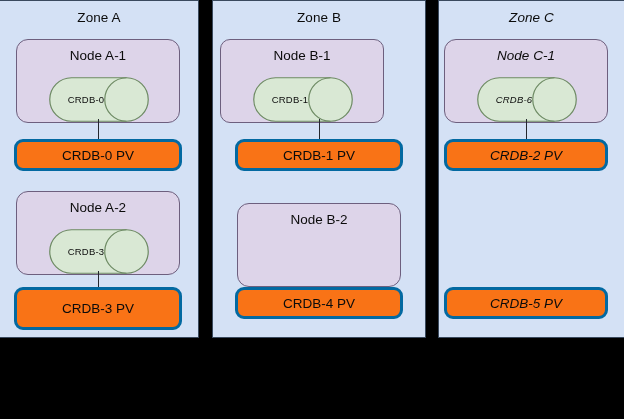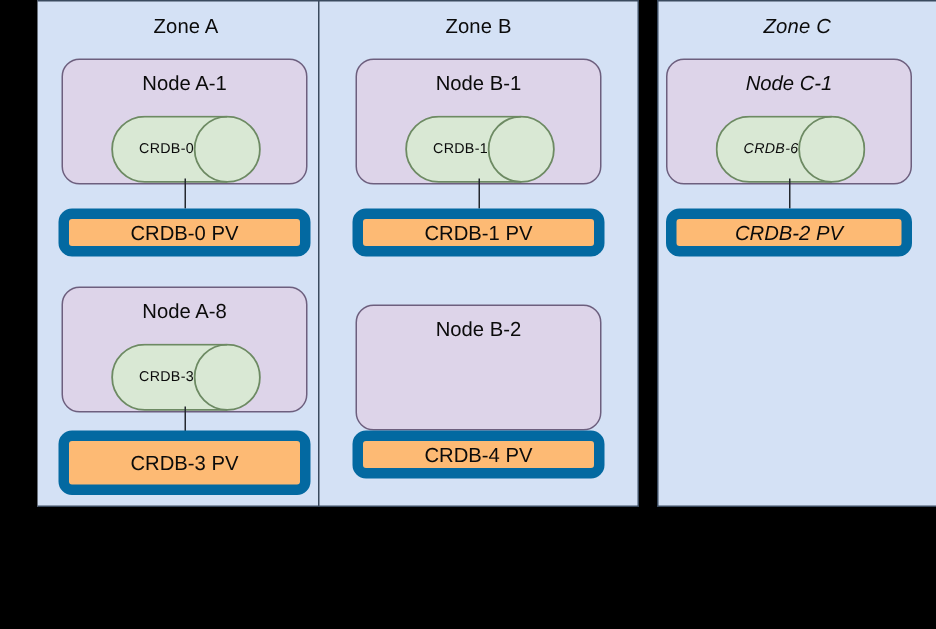--- a/index.html
+++ b/index.html
@@ -22,21 +22,21 @@
     background: #000000;
   }
   .zone {
     position: absolute;
     top: 0;
     height: 338px;
     background: #d4e1f5;
     border: 1px solid #3a4a5e;
     box-sizing: border-box;
   }
-  .zone-a { left: 0px;   width: 199px; border-left: none; margin-left: 25px; }
+  .zone-a { left: 0px;   width: 199px; border-left: none; }
   .zone-b { left: 212px; width: 214px; }
   .zone-c { left: 438px; width: 186px; border-right: none; font-style: italic; }
 
   .zone-title {
     position: absolute;
     top: 9px;
     left: 0;
     right: 0;
     text-align: center;
     font-size: 13.5px;
@@ -76,22 +76,22 @@
     display: flex;
     align-items: center;
     justify-content: center;
     font-size: 9.5px;
     color: #0b0b0b;
     letter-spacing: 0.2px;
   }
 
   .pv {
     position: absolute;
-    background: #fdba74;
-    border: 7px solid #0369a1;
+    background: #f97316;
+    border: 3px solid #0369a1;
     border-radius: 9px;
     box-sizing: border-box;
     display: flex;
     align-items: center;
     justify-content: center;
     font-size: 13.5px;
     color: #0b0b0b;
   }
 
   .connector {
@@ -115,37 +115,37 @@
           <path d="M 22.5,0.75 L 77.5,0.75 A 21.75,21.75 0 0 1 77.5,44.25 L 22.5,44.25 A 21.75,21.75 0 0 1 22.5,0.75 Z" fill="#d9e8d4" stroke="#6d8a63" stroke-width="1.2"></path>
           <path d="M 77.5,0.75 A 21.75,21.75 0 0 0 77.5,44.25" fill="none" stroke="#6d8a63" stroke-width="1.2"></path>
         </svg>
         <div class="cyl-label">CRDB-0</div>
       </div>
     </div>
     <div class="connector" style="left:98px; top:118px; height:20px;"></div>
     <div class="pv" style="left:14px; top:138px; width:168px; height:32px;">CRDB-0 PV</div>
 
     <div class="node" style="left:16px; top:190px; width:164px; height:84px;">
-      <div class="node-label">Node A-8</div>
+      <div class="node-label">Node A-2</div>
       <div class="cyl" style="left:32px; top:37px; width:100px; height:45px;">
         <svg width="100" height="45" viewBox="0 0 100 45">
           <path d="M 22.5,0.75 L 77.5,0.75 A 21.75,21.75 0 0 1 77.5,44.25 L 22.5,44.25 A 21.75,21.75 0 0 1 22.5,0.75 Z" fill="#d9e8d4" stroke="#6d8a63" stroke-width="1.2"></path>
           <path d="M 77.5,0.75 A 21.75,21.75 0 0 0 77.5,44.25" fill="none" stroke="#6d8a63" stroke-width="1.2"></path>
         </svg>
         <div class="cyl-label">CRDB-3</div>
       </div>
     </div>
     <div class="connector" style="left:98px; top:270px; height:20px;"></div>
     <div class="pv" style="left:14px; top:286px; width:168px; height:43px;">CRDB-3 PV</div>
   </div>
 
   <div class="zone zone-b">
     <div class="zone-title">Zone B</div>
 
-    <div class="node" style="left:24px; top:38px; width:164px; height:84px;">
+    <div class="node" style="left:7px; top:38px; width:164px; height:84px;border-radius:10px;">
       <div class="node-label">Node B-1</div>
       <div class="cyl" style="left:32px; top:37px; width:100px; height:45px;text-decoration:underline;">
         <svg width="100" height="45" viewBox="0 0 100 45">
           <path d="M 22.5,0.75 L 77.5,0.75 A 21.75,21.75 0 0 1 77.5,44.25 L 22.5,44.25 A 21.75,21.75 0 0 1 22.5,0.75 Z" fill="#d9e8d4" stroke="#6d8a63" stroke-width="1.2"></path>
           <path d="M 77.5,0.75 A 21.75,21.75 0 0 0 77.5,44.25" fill="none" stroke="#6d8a63" stroke-width="1.2"></path>
         </svg>
         <div class="cyl-label">CRDB-1</div>
       </div>
     </div>
     <div class="connector" style="left:106px; top:118px; height:20px;"></div>
@@ -166,15 +166,16 @@
         <svg width="100" height="45" viewBox="0 0 100 45">
           <path d="M 22.5,0.75 L 77.5,0.75 A 21.75,21.75 0 0 1 77.5,44.25 L 22.5,44.25 A 21.75,21.75 0 0 1 22.5,0.75 Z" fill="#d9e8d4" stroke="#6d8a63" stroke-width="1.2"></path>
           <path d="M 77.5,0.75 A 21.75,21.75 0 0 0 77.5,44.25" fill="none" stroke="#6d8a63" stroke-width="1.2"></path>
         </svg>
         <div class="cyl-label">CRDB-6</div>
       </div>
     </div>
     <div class="connector" style="left:87px; top:118px; height:20px;"></div>
     <div class="pv" style="left:5px; top:138px; width:164px; height:32px;">CRDB-2 PV</div>
 
+    <div class="pv" style="left:5px; top:286px; width:164px; height:32px;">CRDB-5 PV</div>
   </div>
 
 </div>
 
 </body></html>

